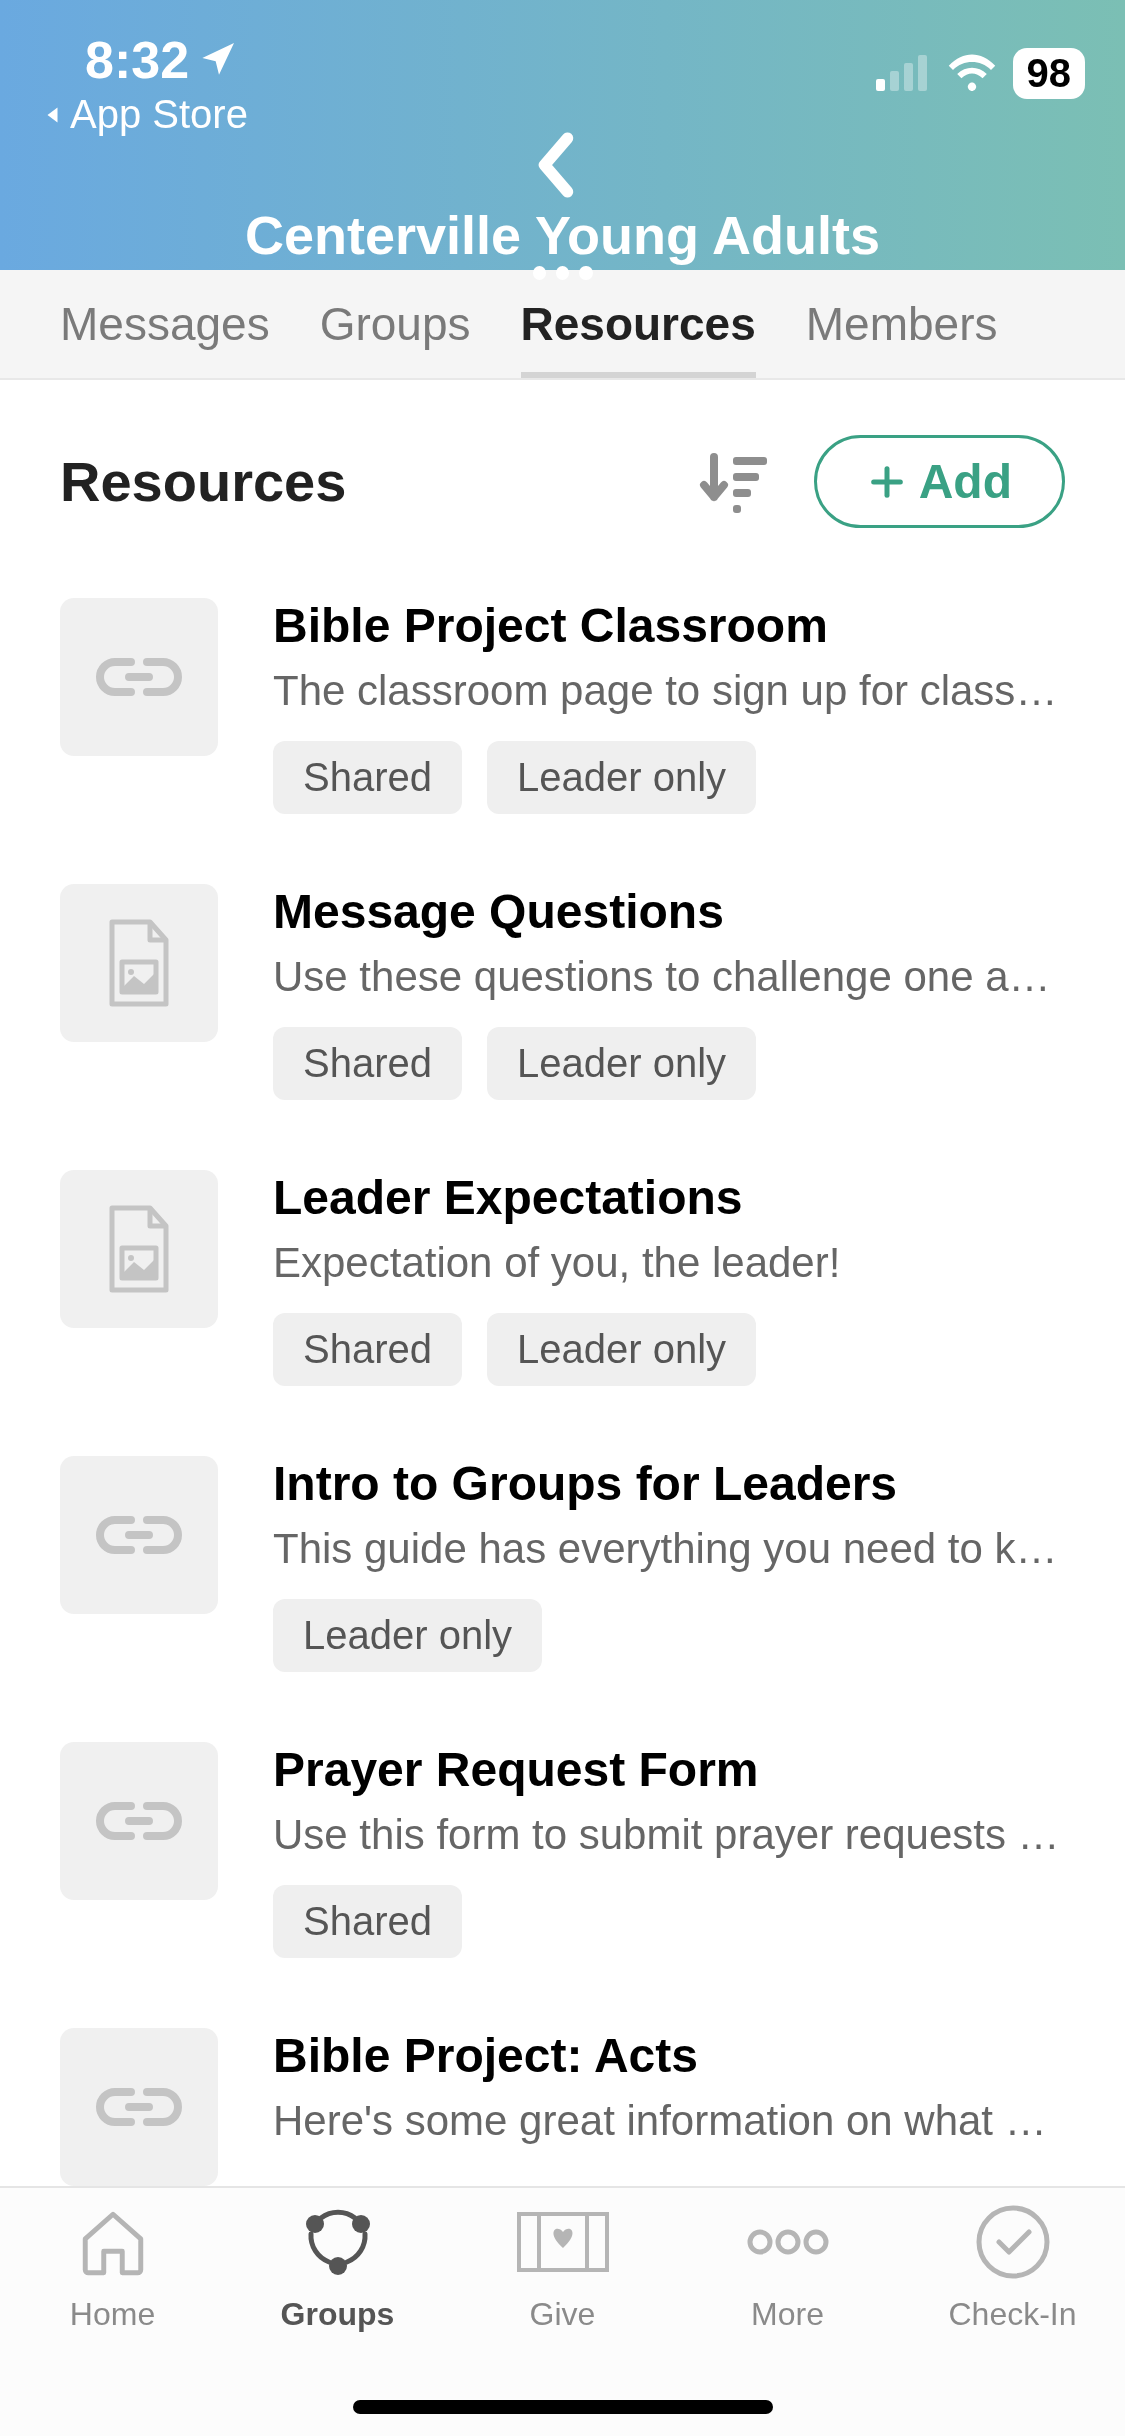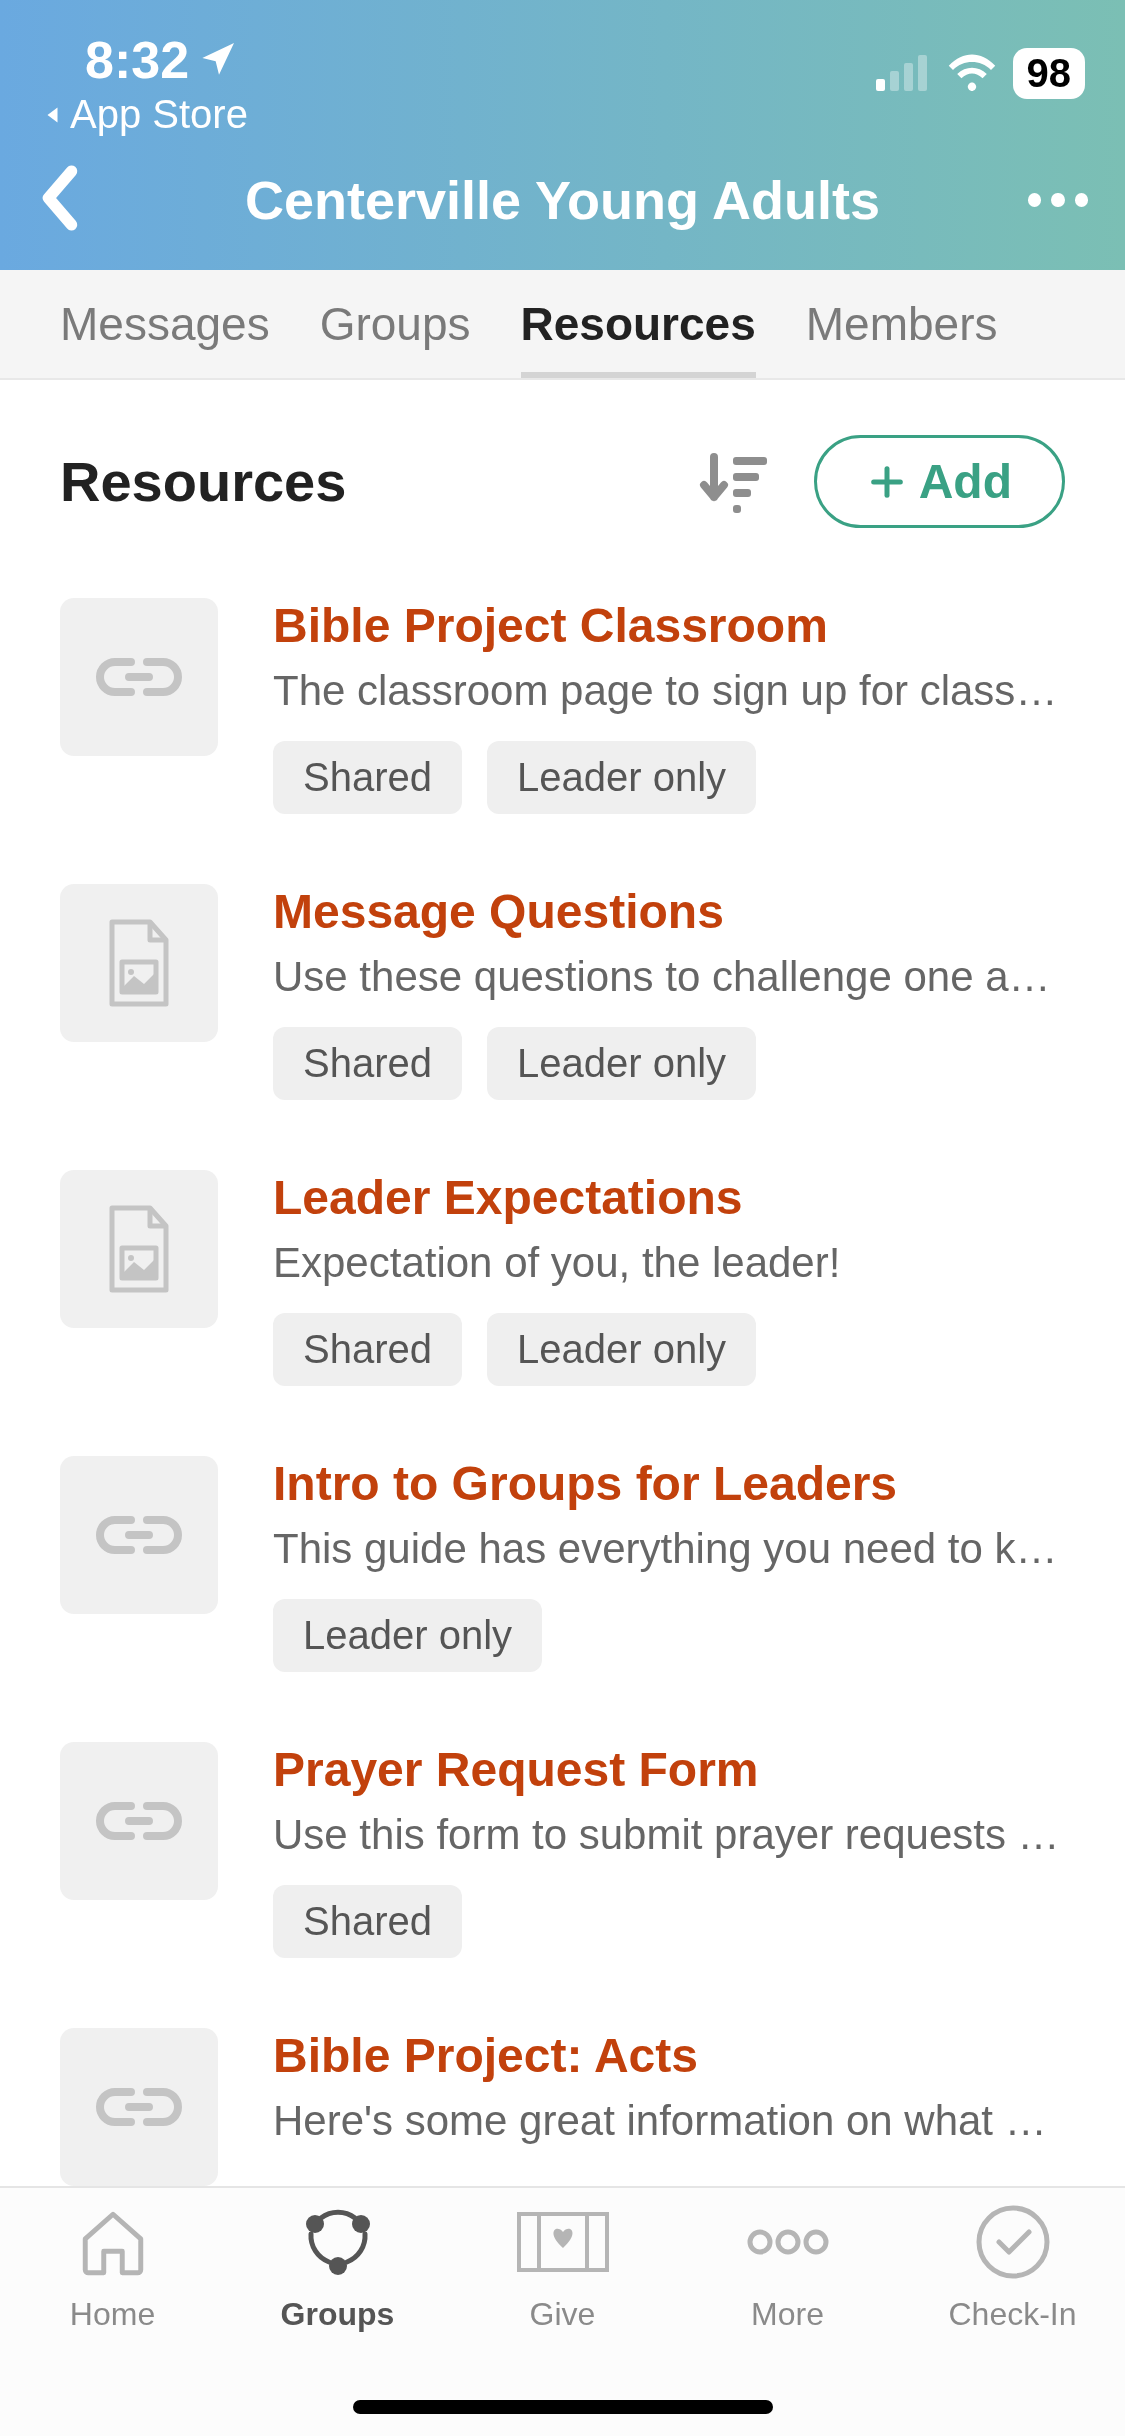--- a/index.html
+++ b/index.html
@@ -7,21 +7,21 @@
   
   
   .status-bar { height: 130px; background: linear-gradient(to right, #6aa9e0, #7bbfb4); display: flex; justify-content: space-between; align-items: flex-start; padding: 30px 40px 0 40px; color: #fff; }
   .status-left { display: flex; flex-direction: column; }
   .time-row { display: flex; align-items: center; gap: 10px; font-size: 52px; font-weight: 700; padding-left: 45px; }
   .back-store { display: flex; align-items: center; font-size: 40px; font-weight: 500; margin-top: 2px; }
   .status-right { display: flex; align-items: center; gap: 15px; padding-top: 18px; }
   .battery-box { background: #fff; color: #000; border-radius: 14px; padding: 3px 14px; font-size: 40px; font-weight: 700; }
   
   
-  .header { height: 140px; background: linear-gradient(to right, #6aa9e0, #7bbfb4); display: flex; align-items: center; justify-content: space-between; padding: 0 37px; color: #fff; }
+  .header { height: 140px; background: linear-gradient(to right, #6aa9e0, #7bbfb4); display: flex; align-items: center; justify-content: space-between; padding: 0 37px; color: #fff; flex-direction: column; }
   .header-title { font-size: 54px; font-weight: 700; flex: 1; text-align: center; }
   .chevron-left { width: 60px; }
   .more-dots { width: 60px; display: flex; justify-content: flex-end; gap: 10px; }
   .more-dots .dot { width: 14px; height: 14px; border-radius: 50%; background: #fff; }
   
   
   .tabs { height: 110px; background: #f5f5f5; border-bottom: 2px solid #e8e8e8; display: flex; align-items: center; gap: 50px; padding: 0 60px; }
   .tab { font-size: 46px; font-weight: 500; color: #7a7a7a; position: relative; height: 100%; display: flex; align-items: center; }
   .tab.active { color: #222; font-weight: 700; }
   .tab.active::after { content: ''; position: absolute; bottom: 0; left: 0; right: 0; height: 6px; background: #d4d4d4; }
@@ -31,21 +31,21 @@
   .section-title { font-size: 56px; font-weight: 700; color: #222; }
   .section-actions { display: flex; align-items: center; gap: 45px; }
   .sort-btn svg { display: block; }
   .add-btn { display: flex; align-items: center; gap: 12px; border: 3px solid #3aa184; color: #3aa184; background: #fff; border-radius: 50px; padding: 16px 50px; font-size: 48px; font-weight: 700; }
   
   
   .resource-list { padding: 0 60px; }
   .resource-item { display: flex; gap: 55px; padding: 35px 0; }
   .thumb { width: 158px; height: 158px; background: #f0f0f0; border-radius: 14px; display: flex; align-items: center; justify-content: center; flex-shrink: 0; }
   .resource-body { flex: 1; min-width: 0; display: flex; flex-direction: column; gap: 14px; }
-  .resource-title { font-size: 48px; font-weight: 700; color: #c2410c; }
+  .resource-title { font-size: 48px; font-weight: 700; color: #000000; }
   .resource-desc { font-size: 42px; color: #666; white-space: nowrap; overflow: hidden; text-overflow: ellipsis; }
   .tag-row { display: flex; gap: 25px; margin-top: 12px; }
   .tag { background: #efefef; color: #555; border-radius: 12px; padding: 14px 30px; font-size: 40px; font-weight: 500; }
   
   
   .bottom-nav { position: absolute; bottom: 0; left: 0; right: 0; height: 250px; border-top: 2px solid #e5e5e5; background: #fcfcfc; display: flex; justify-content: space-around; align-items: flex-start; padding-top: 14px; }
   .nav-item { display: flex; flex-direction: column; align-items: center; gap: 14px; width: 20%; }
   .nav-icon { height: 80px; display: flex; align-items: center; justify-content: center; }
   .nav-label { font-size: 32px; color: #8a8a8a; }
   .nav-item.active .nav-label { color: #555; font-weight: 600; }

